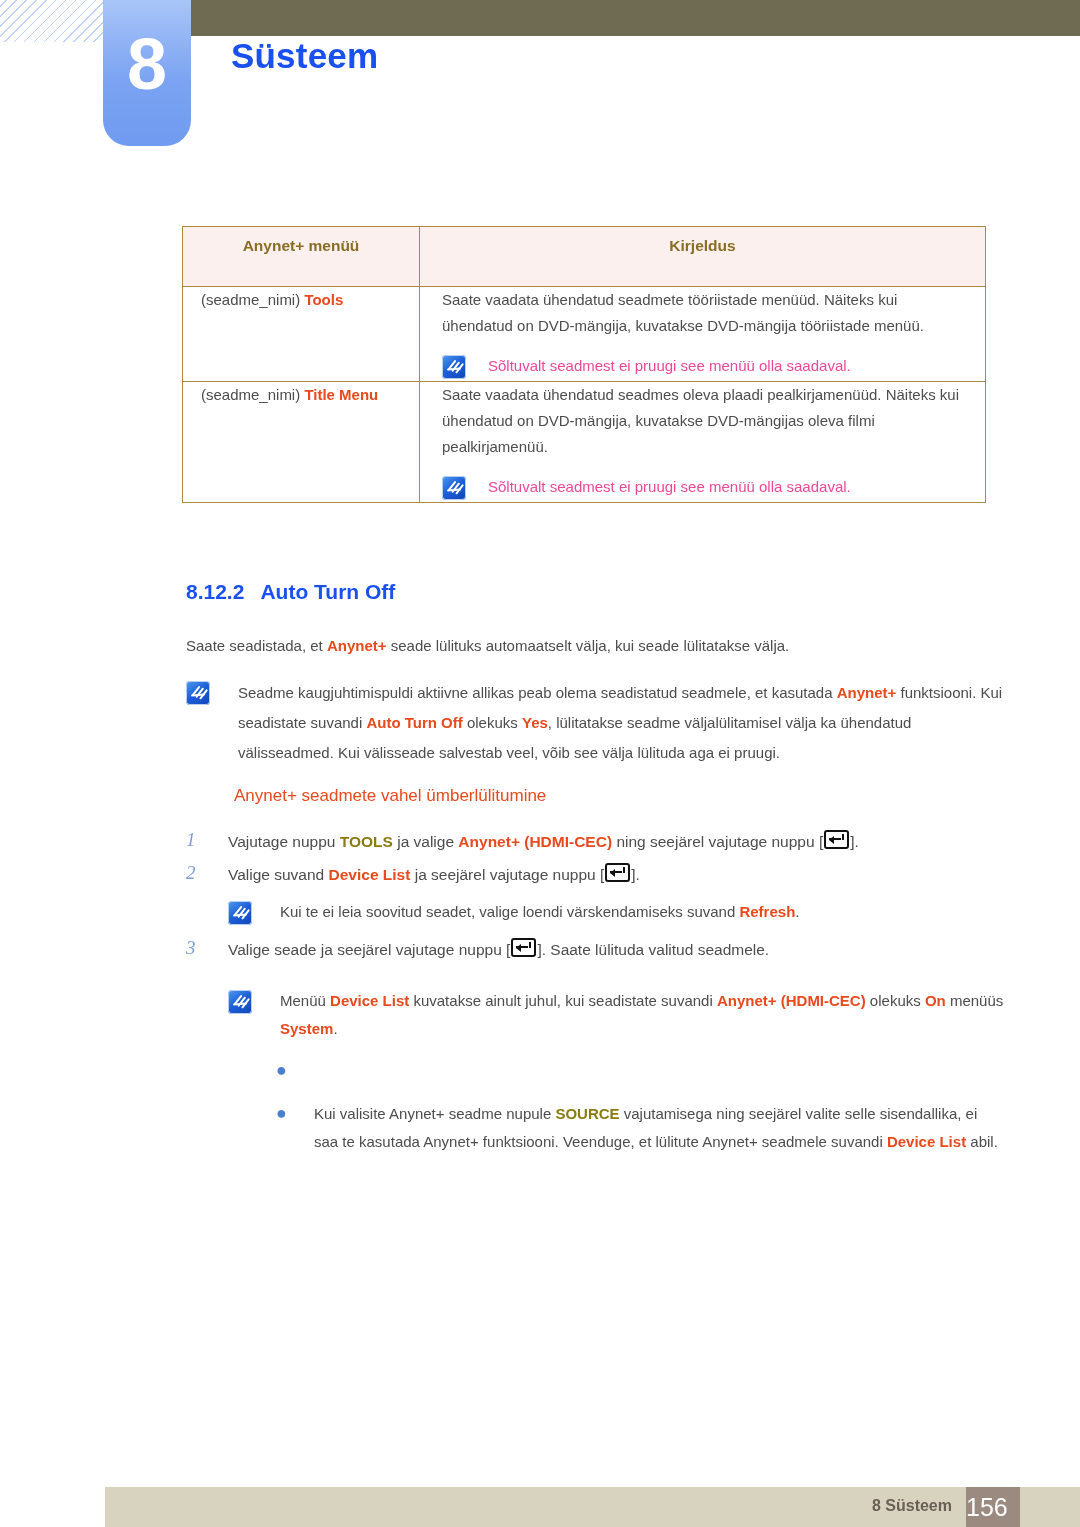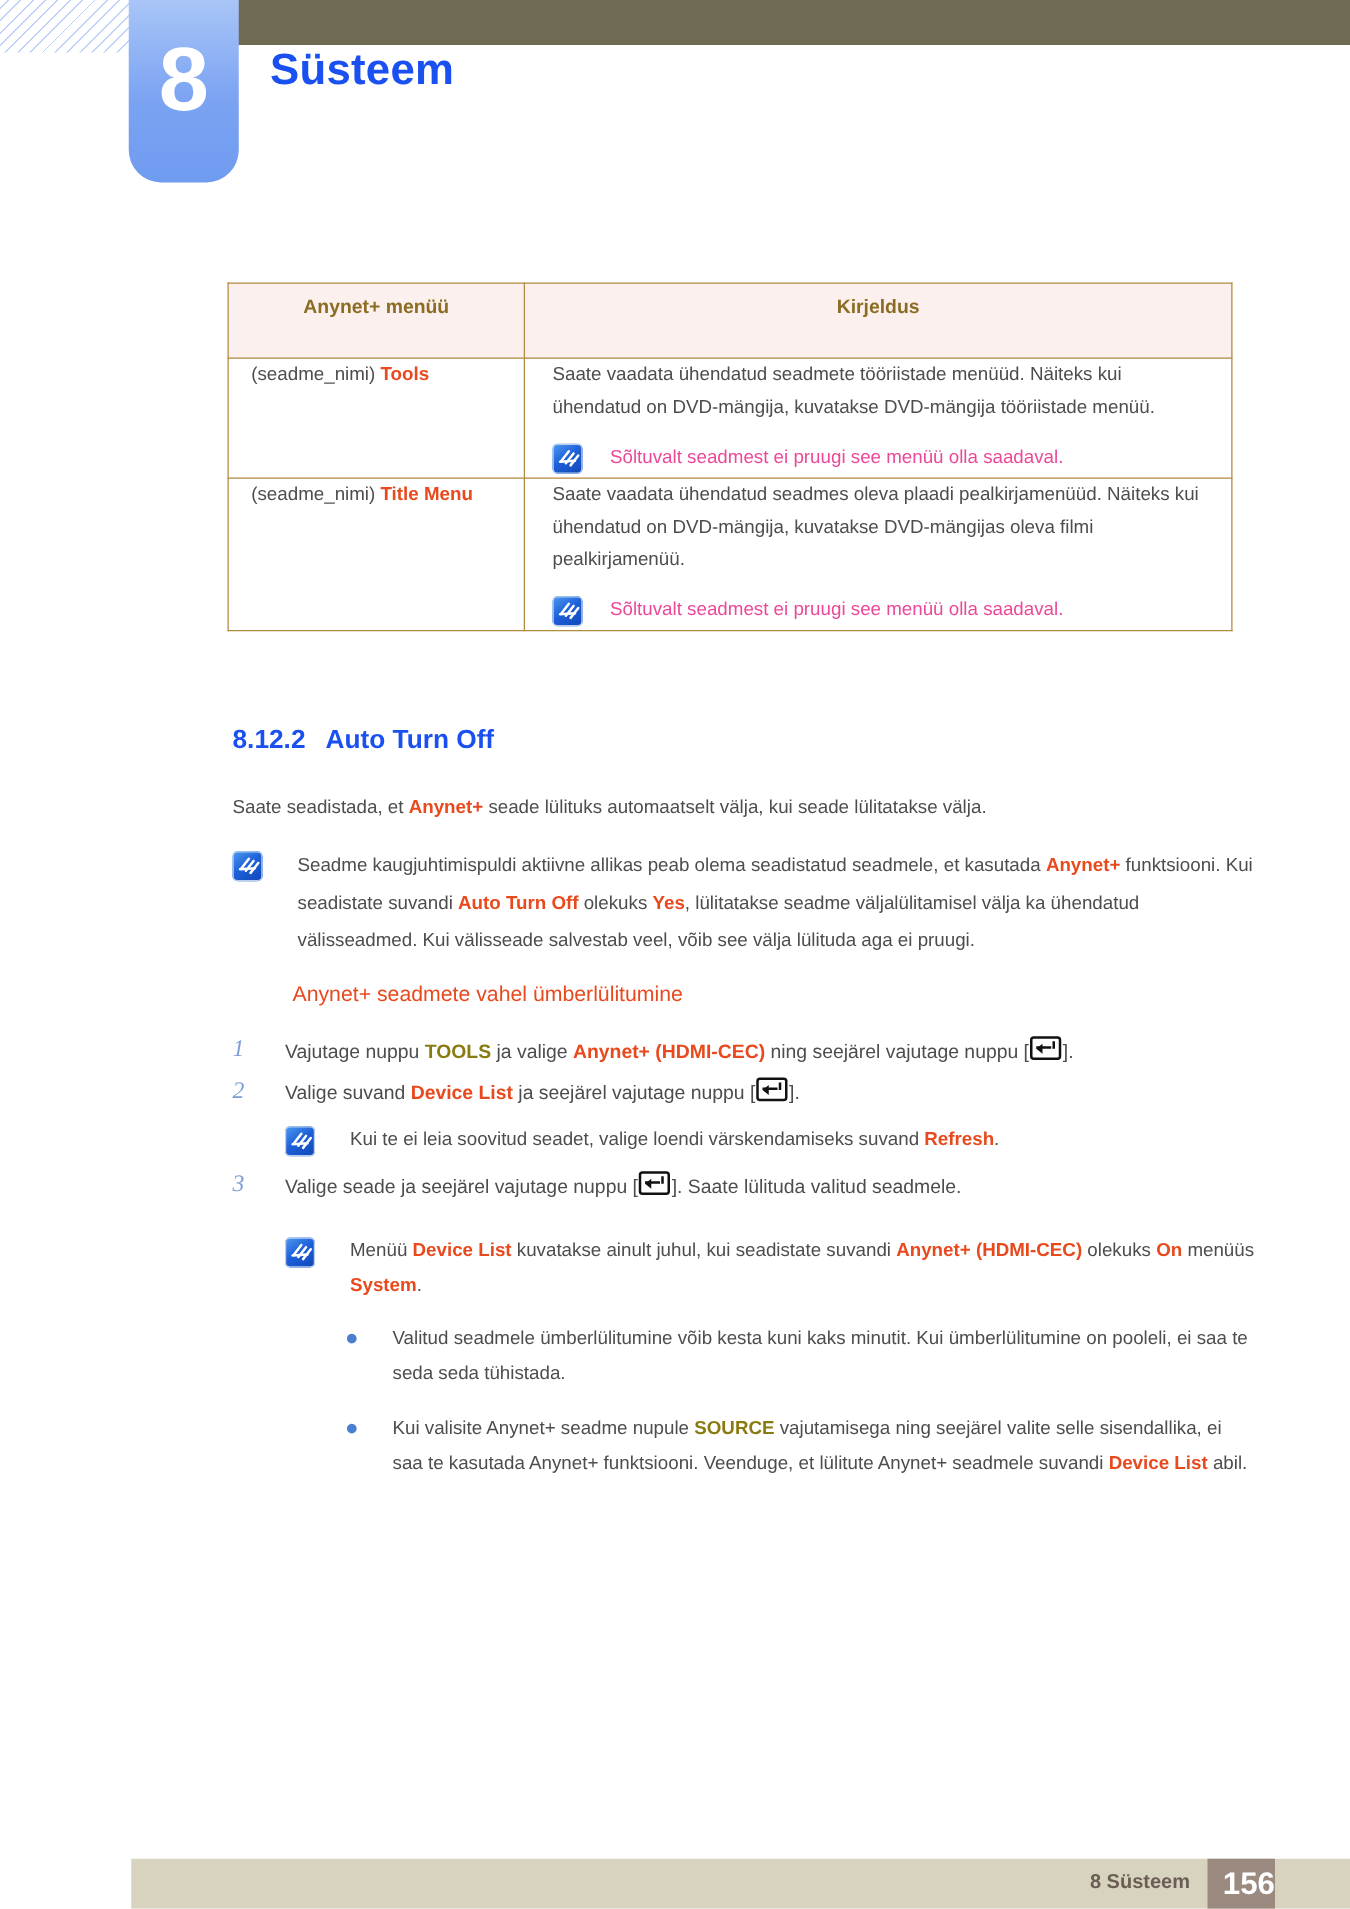--- a/index.html
+++ b/index.html
@@ -31,21 +31,21 @@
     border-bottom-left-radius:26px;border-bottom-right-radius:26px;
   }
   .chap-num{
     position:absolute;left:103px;top:28px;width:88px;
     text-align:center;
     font-size:72px;line-height:72px;font-weight:bold;
     color:#ffffff;
     font-family:"Liberation Sans", sans-serif;
   }
   .chap-title{
-    position:absolute;left:216px;top:36px;
+    position:absolute;left:231px;top:36px;
     font-size:35px;font-weight:bold;color:#1a4ff0;
     letter-spacing:.2px;
   }
 
   
   table.anynet{
     position:absolute;left:182px;top:226px;width:804px;
     border-collapse:collapse;
     table-layout:fixed;
     padding-left:12px;
@@ -178,22 +178,22 @@
   }
   .footer-label{
     position:absolute;top:1497px;right:128px;
     font-size:16px;color:#6b5f55;font-weight:bold;
   }
   .pagebox{
     position:absolute;left:966px;top:1487px;width:54px;height:40px;
     background:#9b8a80;
   }
   .pagebox span{
-    display:block;text-align:right;line-height:40px;
-    font-size:25px;font-weight:bold;color:#ffffff;
+    display:block;text-align:left;line-height:40px;
+    font-size:25px;font-weight:normal;color:#ffffff;
   }
 </style>
 </head>
 <body>
 
 <div class="hatch"></div>
 <div class="olive-bar"></div>
 <div class="chap-tab"></div>
 <div class="chap-num">8</div>
 <div class="chap-title">Süsteem</div>
@@ -289,21 +289,20 @@
   <div class="sub-note" style="margin-top:24px">
     <div class="ico"><span class="noteicon"></span></div>
     <div class="txt">
       <span>Menüü </span><span class="orange">Device List</span><span> kuvatakse ainult juhul, kui seadistate suvandi </span><span class="orange">Anynet+ (HDMI-CEC)</span><span> olekuks </span><span class="orange">On</span><span> menüüs </span><span class="orange">System</span><span>.</span>
     </div>
   </div>
 
   <div class="bullets">
     <div class="bullet">
       <div class="dot">●</div>
-      <div class="txt">Valitud seadmele ümberlülitumine võib kesta kuni kaks minutit. Kui ümberlülitumine on pooleli, ei saa te seda seda tühistada.</div>
     </div>
     <div class="bullet">
       <div class="dot">●</div>
       <div class="txt">
         <span>Kui valisite Anynet+ seadme nupule </span><span class="olive">SOURCE</span><span> vajutamisega ning seejärel valite selle sisendallika, ei saa te kasutada Anynet+ funktsiooni. Veenduge, et lülitute Anynet+ seadmele suvandi </span><span class="orange">Device List</span><span> abil.</span>
       </div>
     </div>
   </div>
 
 </div>

